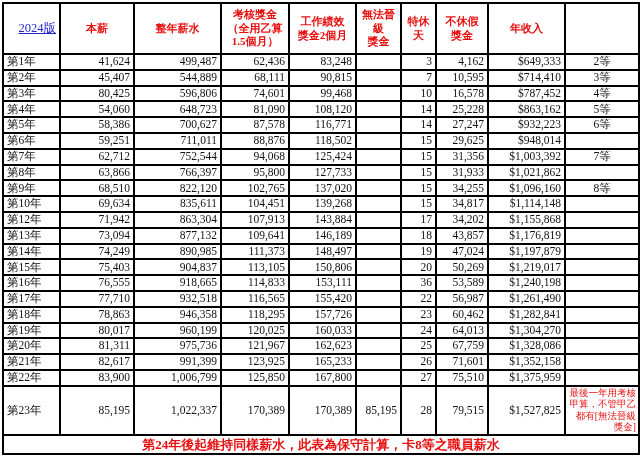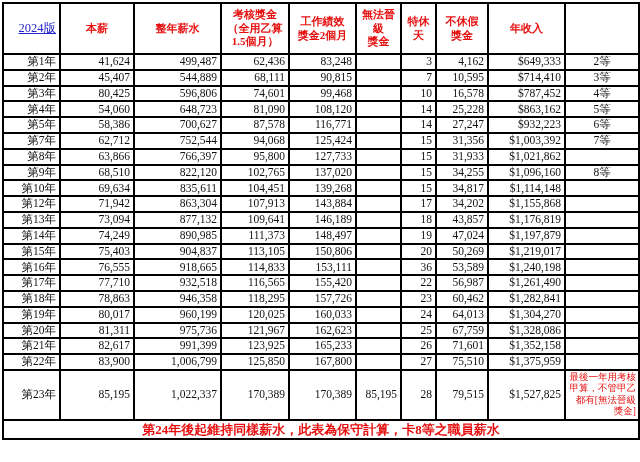--- a/index.html
+++ b/index.html
@@ -45,21 +45,21 @@
     font-size: 12.5px;
     white-space: nowrap;
   }
   tbody td {
     height: 15.8px;
     font-size: 11.5px;
     color: #111111;
     line-height: 1;
     white-space: nowrap;
   }
-  td.year-cell  { text-align: right; }
+  td.year-cell  { text-align: left; }
   td.num-cell   { text-align: right; }
   td.grade-cell { text-align: center; }
   td.note-cell {
     color: #e60f0f;
     font-size: 9.5px;
     line-height: 1.2;
     text-align: right;
     white-space: normal;
     padding: 1px 2px;
   }
@@ -165,20 +165,32 @@
           <td class="num-cell">700,627</td>
           <td class="num-cell">87,578</td>
           <td class="num-cell">116,771</td>
           <td class="num-cell"></td>
           <td class="num-cell">14</td>
           <td class="num-cell">27,247</td>
           <td class="num-cell">$932,223</td>
           <td class="grade-cell">6等</td>
         </tr>
         <tr>
+          <td class="year-cell">第6年</td>
+          <td class="num-cell">59,251</td>
+          <td class="num-cell">711,011</td>
+          <td class="num-cell">88,876</td>
+          <td class="num-cell">118,502</td>
+          <td class="num-cell"></td>
+          <td class="num-cell">15</td>
+          <td class="num-cell">29,625</td>
+          <td class="num-cell">$948,014</td>
+          <td class="grade-cell"></td>
+        </tr>
+        <tr>
           <td class="year-cell">第7年</td>
           <td class="num-cell">62,712</td>
           <td class="num-cell">752,544</td>
           <td class="num-cell">94,068</td>
           <td class="num-cell">125,424</td>
           <td class="num-cell"></td>
           <td class="num-cell">15</td>
           <td class="num-cell">31,356</td>
           <td class="num-cell">$1,003,392</td>
           <td class="grade-cell">7等</td>

